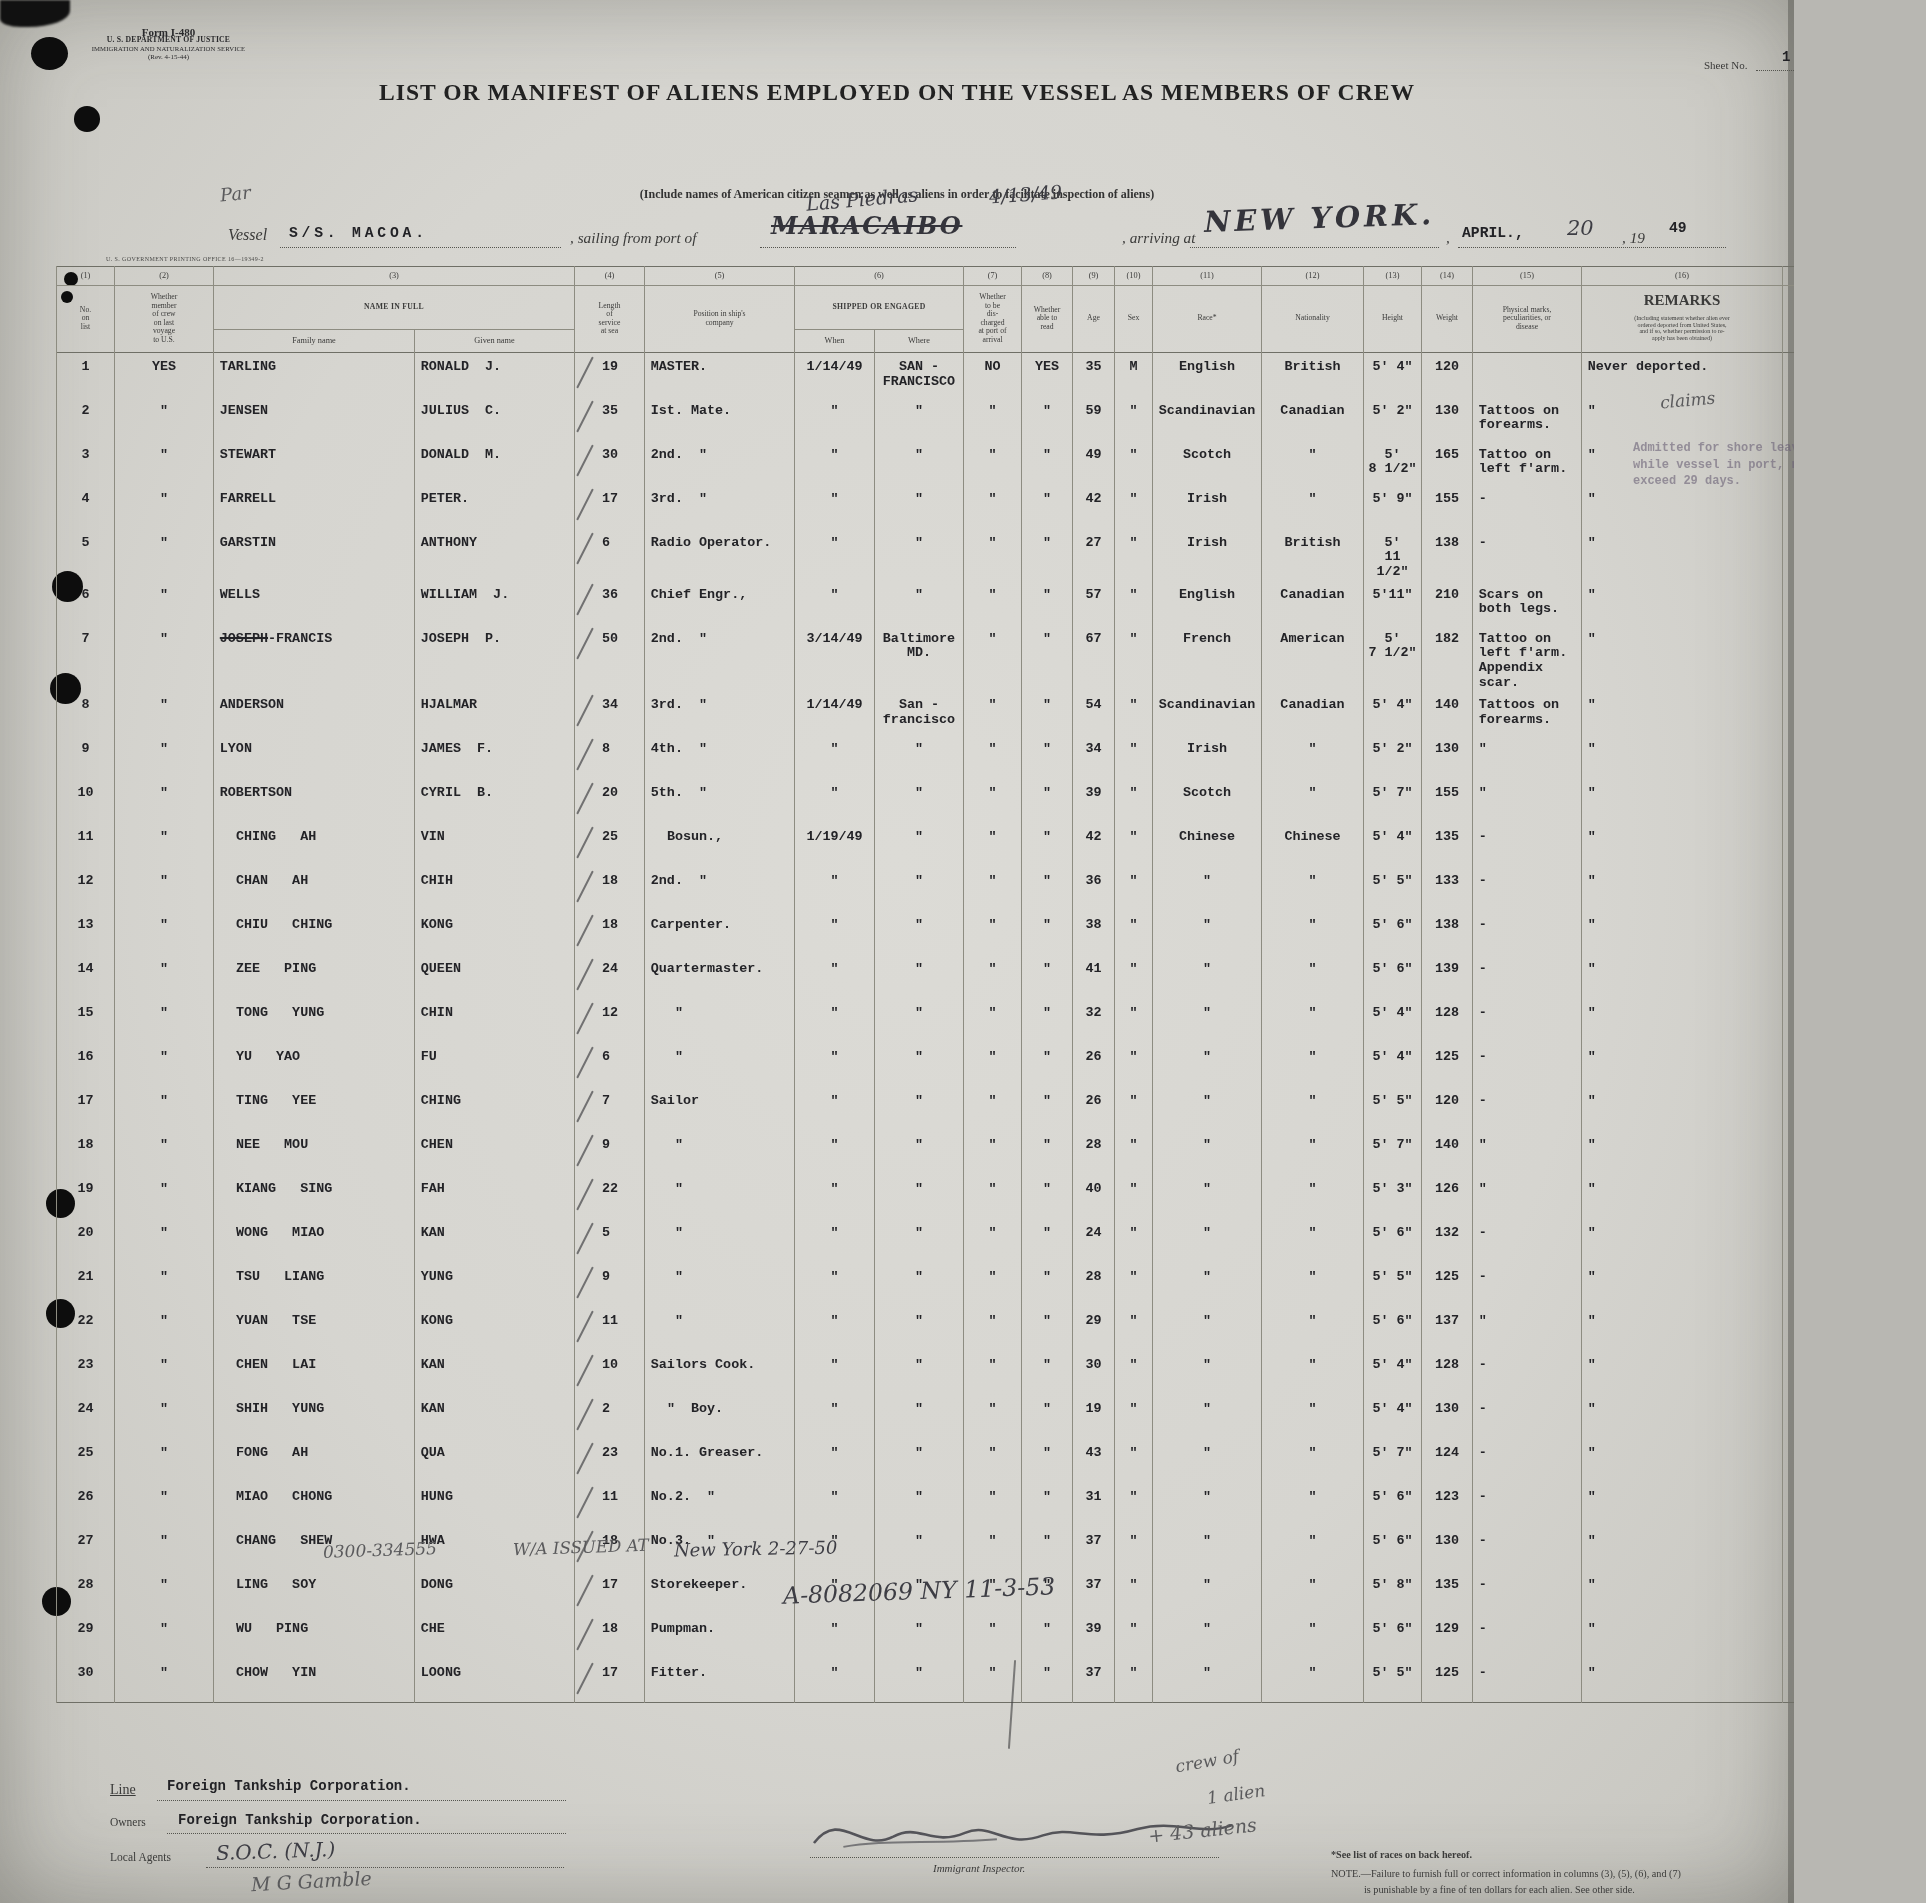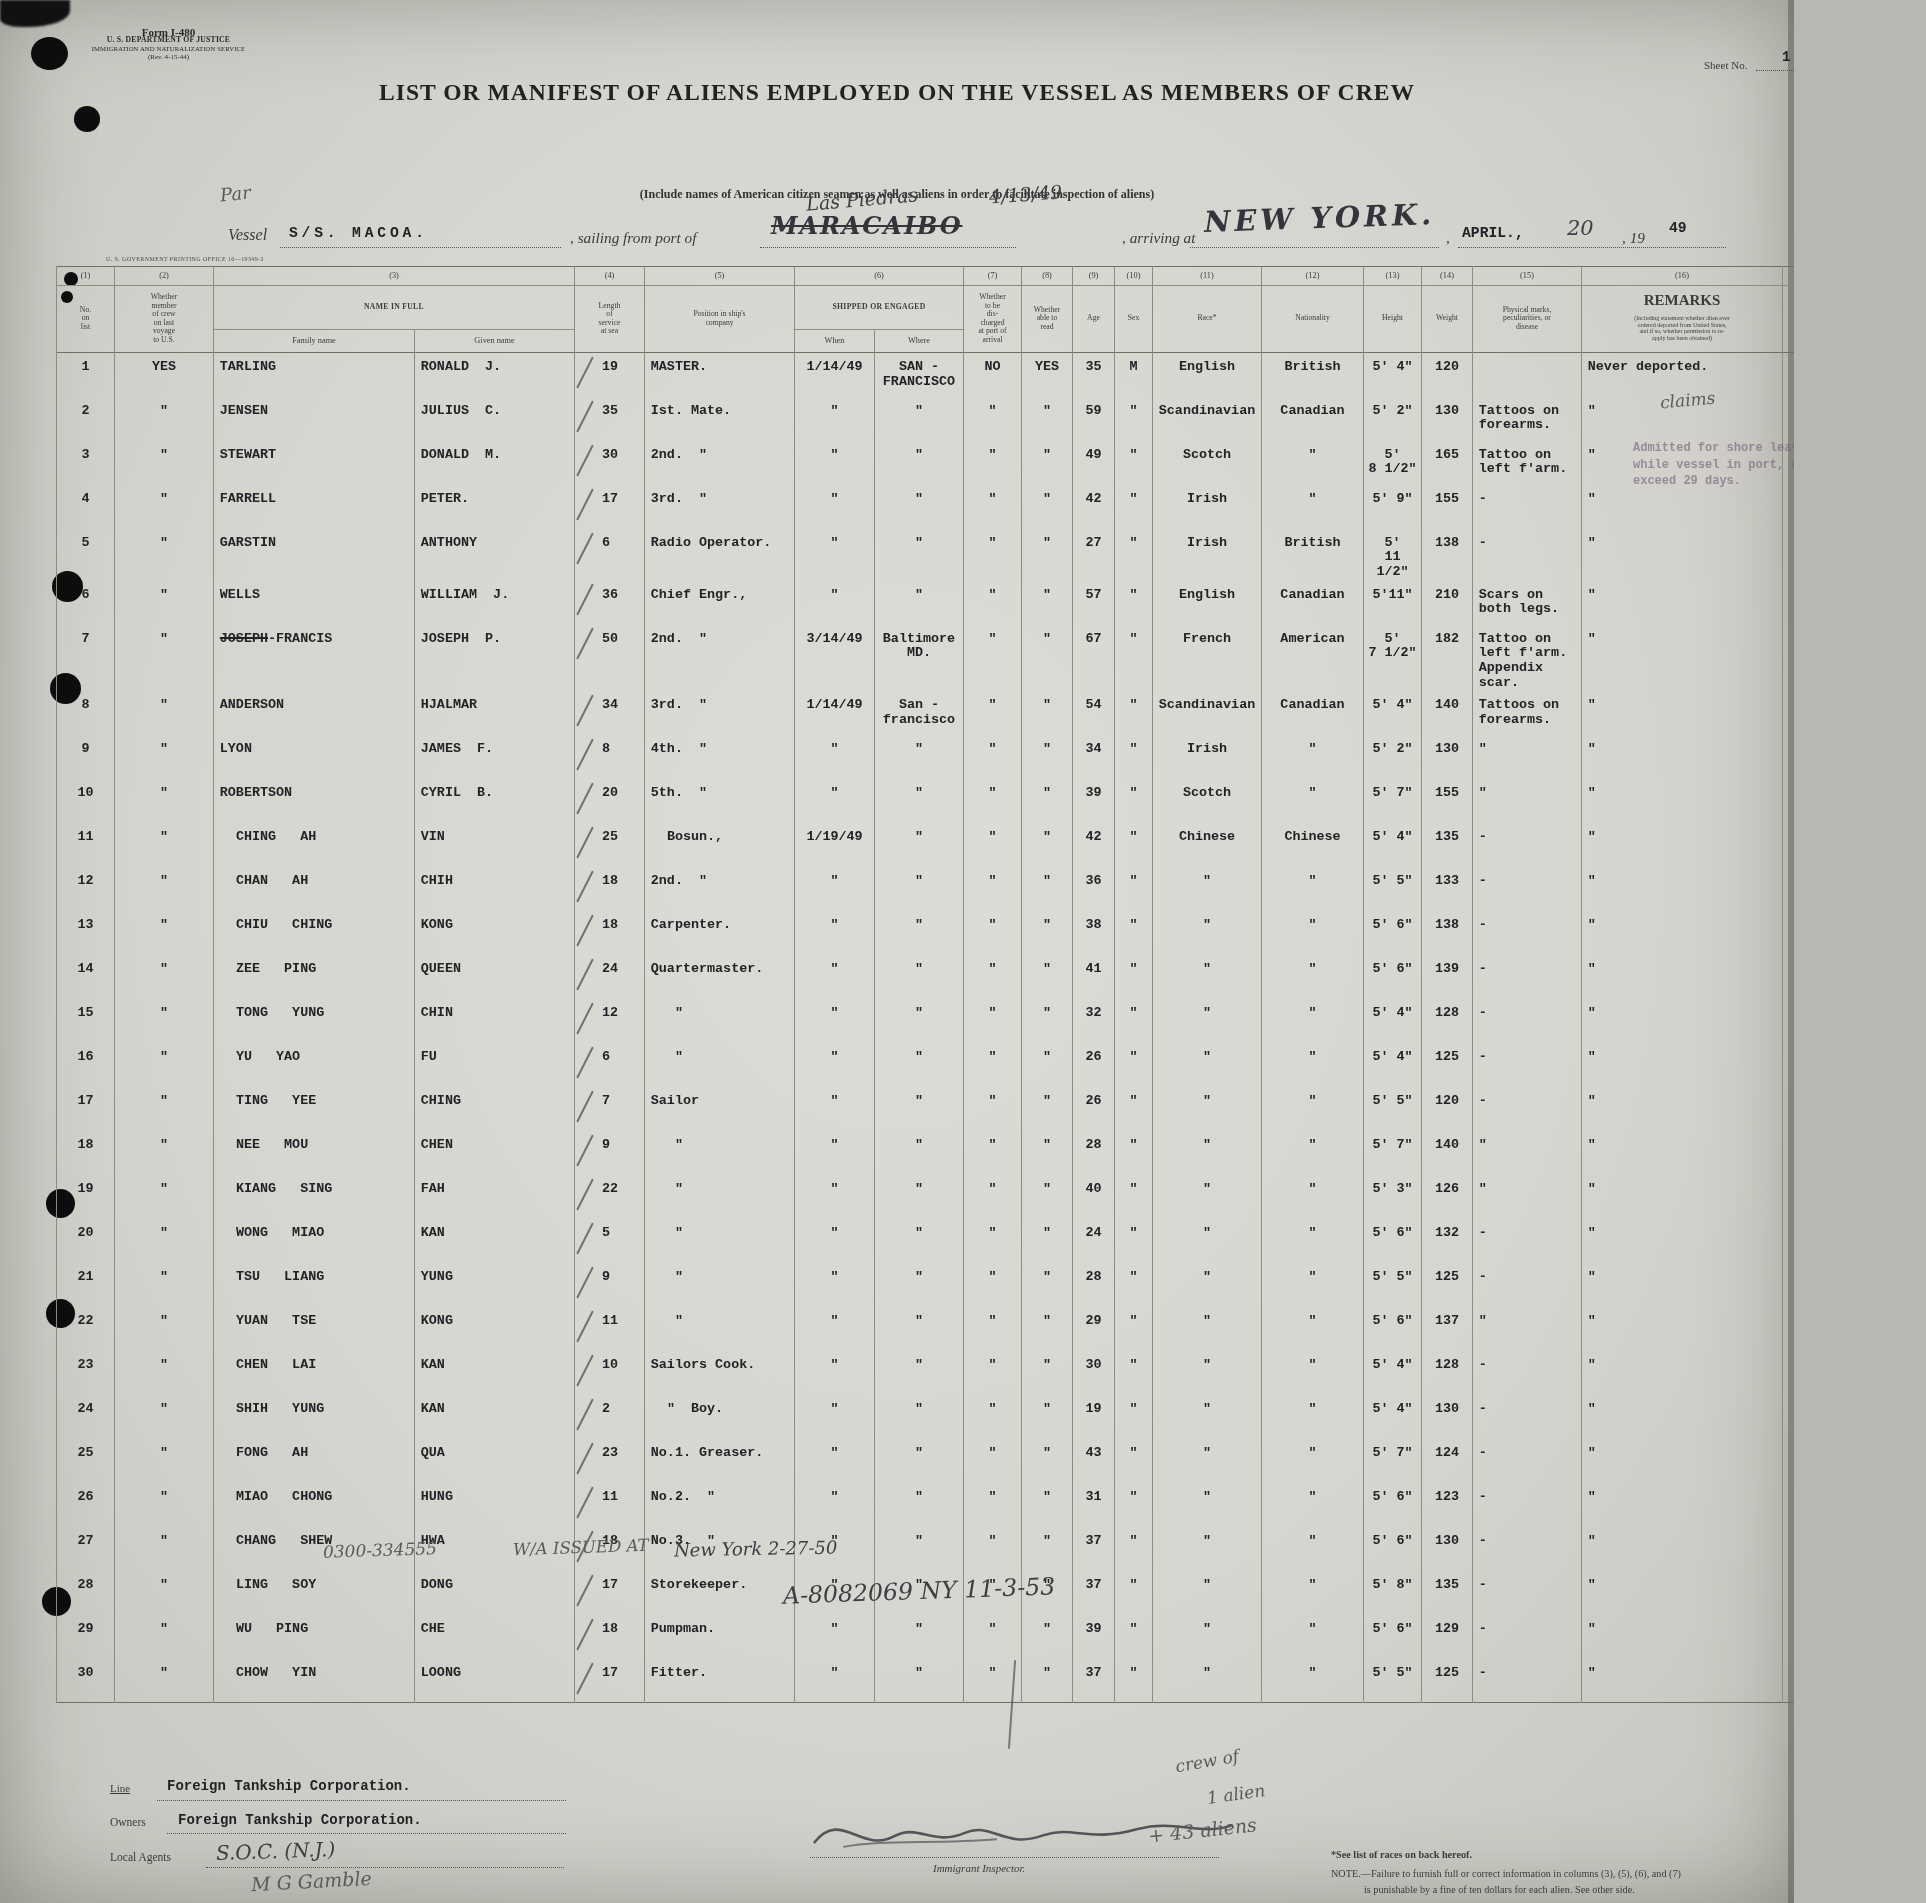--- a/index.html
+++ b/index.html
@@ -870,21 +870,21 @@
   <span class="abs hw-pencil" style="left:1660px;top:390px;font-size:17px;transform:rotate(-5deg);">claims</span>
   <span class="abs stamp" style="left:1633px;top:441px;font-size:12px;">Admitted for shore leave only</span>
   <span class="abs stamp" style="left:1633px;top:458px;font-size:12px;">while vessel in port, not to</span>
   <span class="abs stamp" style="left:1633px;top:474px;font-size:12px;">exceed 29 days.</span>
   <span class="abs hw-pencil" style="left:323px;top:1540px;font-size:17px;transform:rotate(-2deg);">0300-334555</span>
   <span class="abs hw-pencil" style="left:513px;top:1538px;font-size:16.6px;transform:rotate(-2deg);">W/A ISSUED AT</span>
   <span class="abs hw" style="left:674px;top:1538px;font-size:18px;transform:rotate(-1deg);">New York 2-27-50</span>
   <span class="abs hw" style="left:783px;top:1577px;font-size:23.6px;transform:rotate(-2deg);">A-8082069  NY  11-3-53</span>
   <div class="pencil-stroke" style="left:1011px;top:1660px;height:89px;transform:rotate(4deg);"></div>
 
-  <span class="abs printed" style="left:110px;top:1782px;font-size:11px;text-decoration:underline;">Line</span>
+  <span class="abs printed" style="left:110px;top:1782px;font-size:14px;text-decoration:underline;">Line</span>
   <span class="abs typed" style="left:167px;top:1778px;font-size:14px;">Foreign Tankship Corporation.</span>
   <div class="dotted" style="left:157px;top:1800px;width:409px;"></div>
   <span class="abs printed" style="left:110px;top:1816px;font-size:11.5px;">Owners</span>
   <span class="abs typed" style="left:178px;top:1812px;font-size:14px;">Foreign Tankship Corporation.</span>
   <div class="dotted" style="left:167px;top:1833px;width:399px;"></div>
   <span class="abs printed" style="left:110px;top:1851px;font-size:11.5px;">Local Agents</span>
   <span class="abs hw" style="left:216px;top:1839px;font-size:20px;transform:rotate(-2deg);">S.O.C. (N.J.)</span>
   <div class="dotted" style="left:206px;top:1867px;width:358px;"></div>
   <span class="abs hw-pencil" style="left:251px;top:1870px;font-size:19px;transform:rotate(-3deg);">M G Gamble</span>
 

